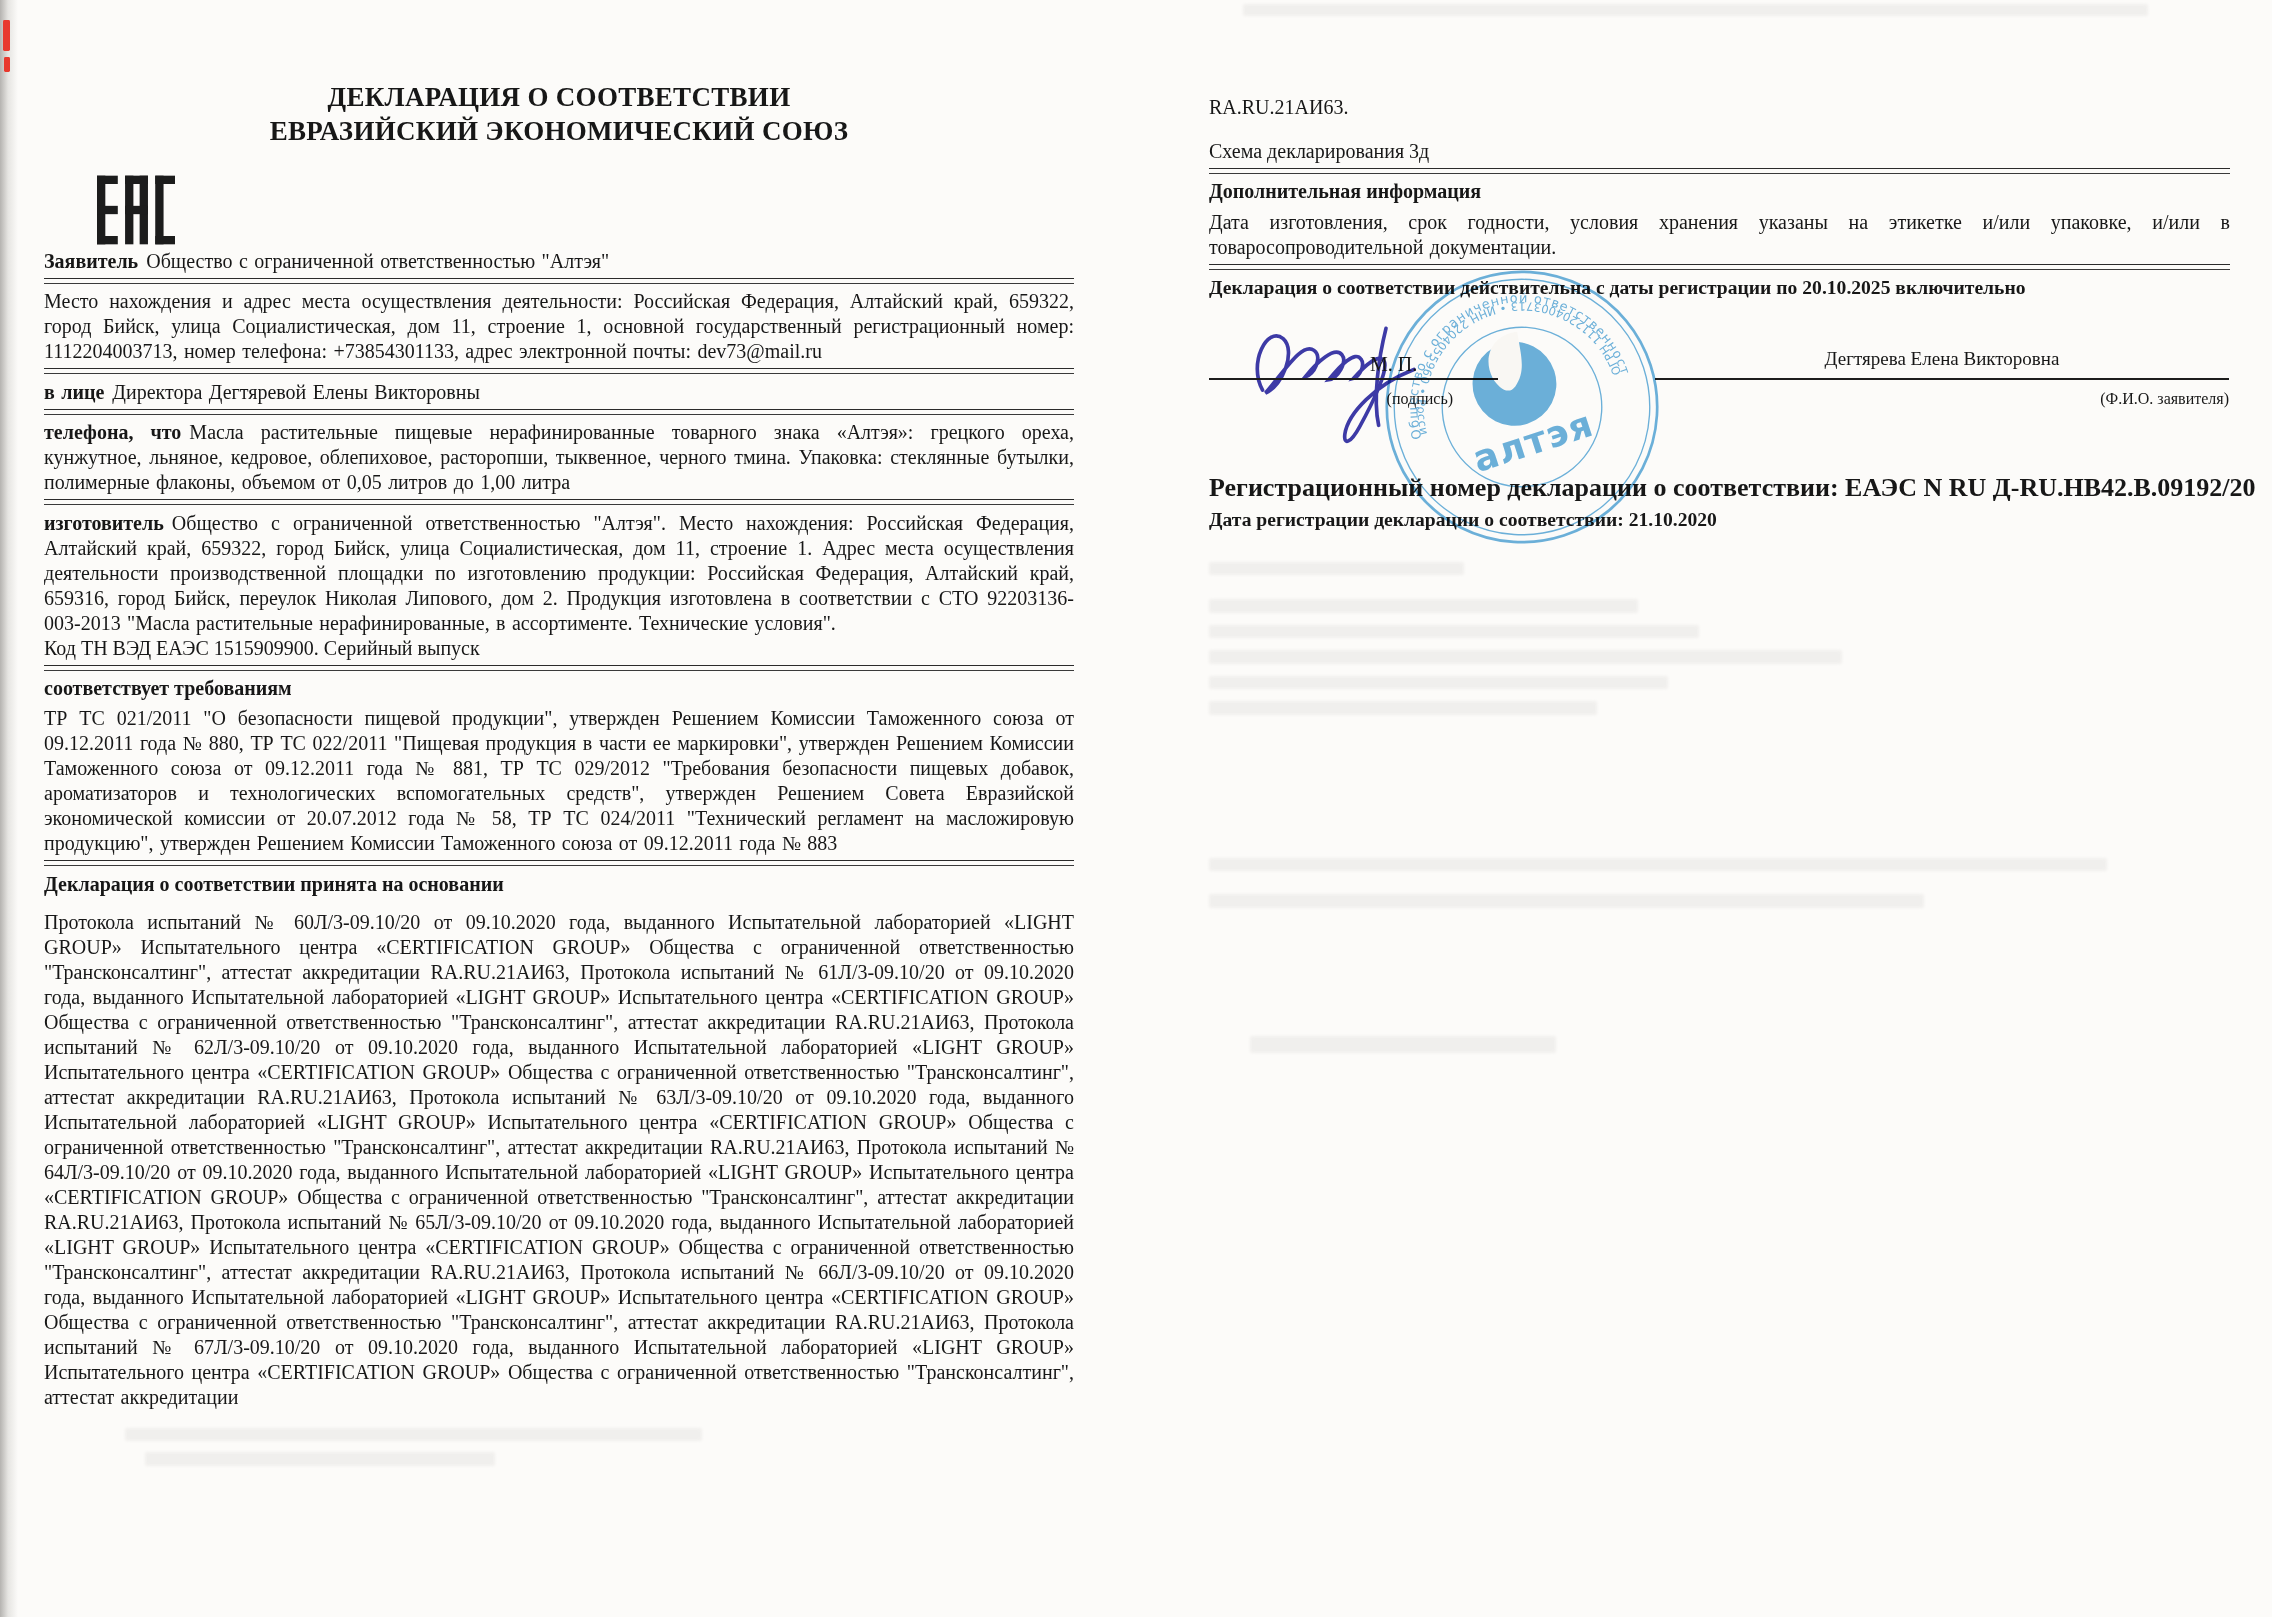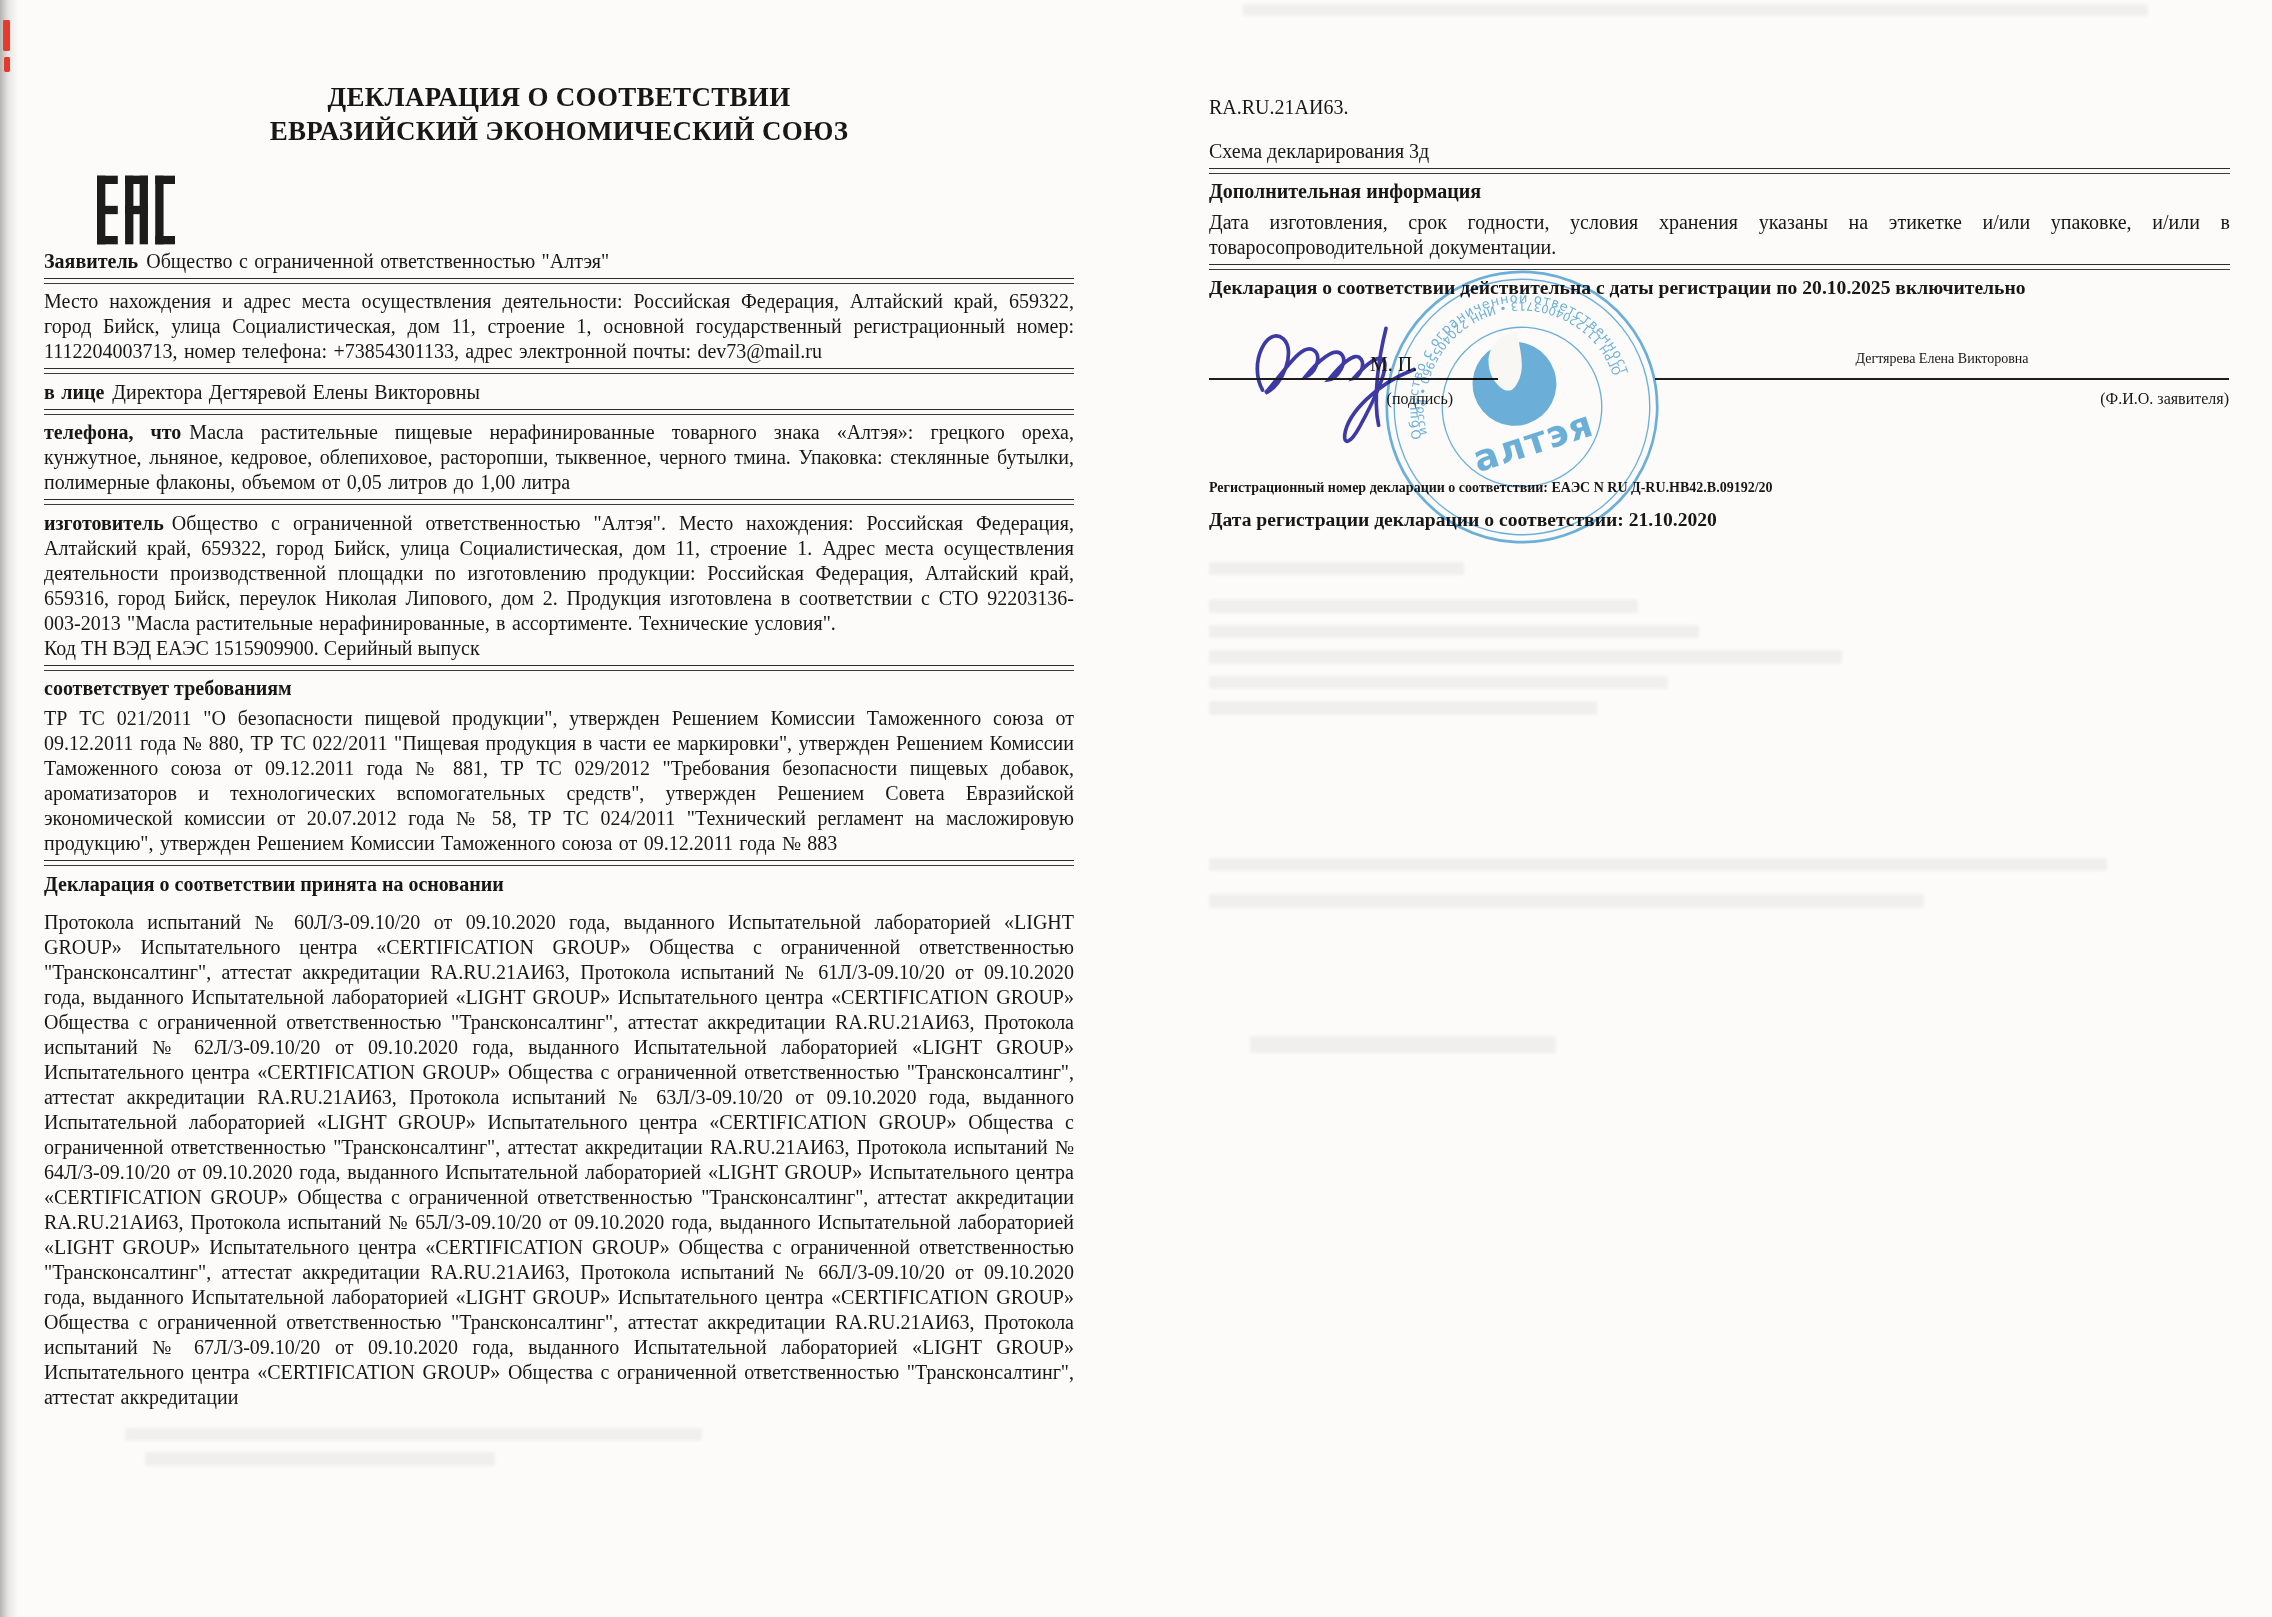--- a/index.html
+++ b/index.html
@@ -33,21 +33,21 @@
   .mt8{margin-top:5.4px;} .mt20{margin-top:13.5px;} .mt28{margin-top:19px;}
 
   
   .ghost{background:#8f8d8a;opacity:.10;filter:blur(1.7px);height:13.5px;border-radius:2.7px;}
 
   
   .sig-block{position:relative;height:161px;margin-top:9.5px;}
   .sig-line{position:absolute;border-bottom:2px solid #1d1d1d;}
   .caption{position:absolute;font-size:16px;text-align:right;}
   .mp{position:absolute;font-size:20px;}
-  .name{position:absolute;text-align:center;font-size:14px;}
+  .name{position:absolute;text-align:center;font-size:19px;}
   .signature-svg{position:absolute;pointer-events:none;}
   .stamp{position:absolute;mix-blend-mode:multiply;opacity:.88;pointer-events:none;}
   .stamp-text{font-family:"DejaVu Sans", sans-serif;}
 </style>
 </head>
 <body>
 
 <div class="sheet">
 
   <div class="edge"></div>
@@ -162,21 +162,21 @@
               <textPath href="#arcBottom" startOffset="2">ОГРН 1112204003713 • ИНН 2204055960 • Россия, Алтайский край, г.Бийск</textPath>
             </text>
             <circle cy="-36" r="62" fill="#58a8da"></circle>
             <path d="M-28,-54 C-34,-92 -4,-116 28,-108 C22,-78 24,-50 0,-32 C-14,-22 -24,-38 -28,-54 Z" fill="#fcfbf9"></path>
             <text y="72" text-anchor="middle" fill="#58a8da" font-size="54" font-weight="bold" letter-spacing="2">алтэя</text>
           </g>
         </svg>
       </div>
     </div>
 
-    <p class="line bold nowrap" style="font-size:14px;margin-top:4px;">Регистрационный номер декларации о соответствии: ЕАЭС N RU Д-RU.НВ42.В.09192/20</p>
+    <p class="line bold nowrap" style="font-size:26px;margin-top:4px;">Регистрационный номер декларации о соответствии: ЕАЭС N RU Д-RU.НВ42.В.09192/20</p>
     <p class="line bold nowrap" style="font-size:19.6px;margin-top:7px;">Дата регистрации декларации о соответствии: 21.10.2020</p>
 
     <div class="ghost" style="width:25%;margin-top:30px;"></div>
     <div class="ghost" style="width:42%;margin-top:24px;"></div>
     <div class="ghost" style="width:48%;margin-top:12px;"></div>
     <div class="ghost" style="width:62%;margin-top:12px;"></div>
     <div class="ghost" style="width:45%;margin-top:12px;"></div>
     <div class="ghost" style="width:38%;margin-top:12px;"></div>
     <div class="ghost" style="width:88%;margin-top:143px;"></div>
     <div class="ghost" style="width:70%;margin-top:23px;"></div>

